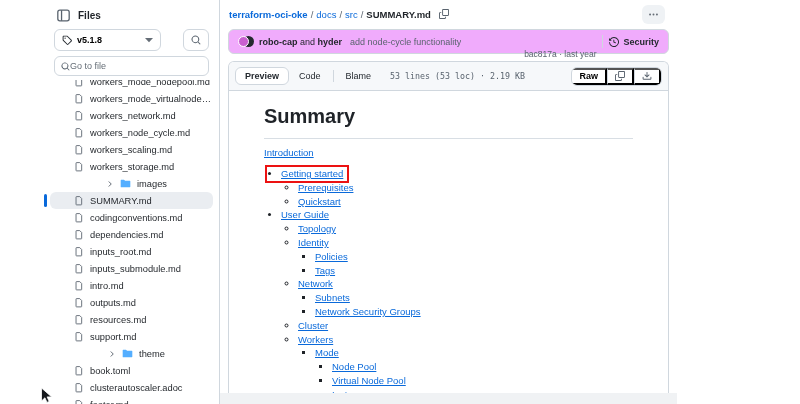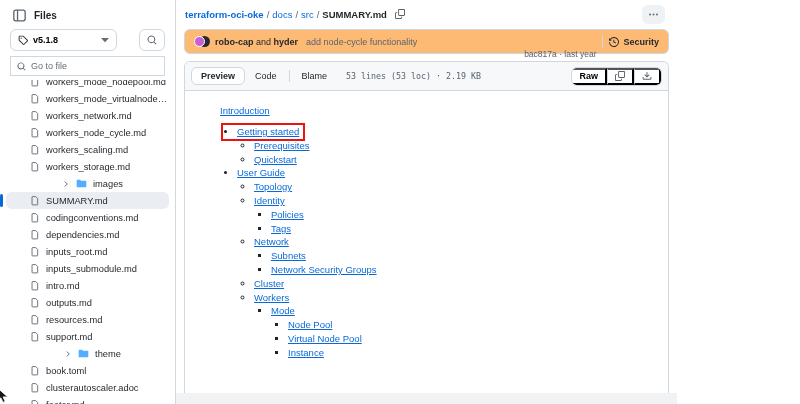--- a/index.html
+++ b/index.html
@@ -1,21 +1,21 @@
 <!DOCTYPE html>
 <html><head>
 <meta charset="utf-8">
 <style>
   * { box-sizing: border-box; margin: 0; padding: 0; }
   html,body { width:800px; height:404px; overflow:hidden; }
   body {
     font-family: "Liberation Sans", sans-serif;
     color:#1f2328; background:#fff; font-size:9.5px;
   }
-  .app { display:flex; width:677px; height:404px; position:relative; }
+  .app { display:flex; width:677px; height:404px; position:relative;padding-left:44px; }
 
   
   .sidebar {
     width:176px; min-width:176px; border-right:1px solid #d0d7de;
     background:#fff; display:flex; flex-direction:column; padding-top:4px;
     position:relative; z-index:2;
   }
   .sb-head { height:22px; display:flex; align-items:center; gap:8px; padding:0 13px; }
   .sb-title { font-weight:700; font-size:10px; }
   .sb-controls { display:flex; gap:22px; padding:0 10px; margin:3px 0 5px; }
@@ -23,22 +23,22 @@
     flex:1; height:22px; border:1px solid #d0d7de; border-radius:6px; background:#fff;
     display:flex; align-items:center; gap:5px; padding:0 7px; font-size:9px; font-weight:600;
     cursor:pointer;
   }
   .branch-caret { margin-left:auto; }
   .sb-search-btn {
     width:26px; height:22px; border:1px solid #d0d7de; border-radius:6px; background:#fff;
     display:flex; align-items:center; justify-content:center; cursor:pointer;
   }
   .goto-wrap {
-    margin:0 10px 4px; height:20px; border:1px solid #d0d7de; border-radius:0;
-    display:flex; align-items:center; gap:5px; padding:0 6px; background:#fff;
+    margin:0 10px 4px; height:20px; border:1px solid #d0d7de; border-radius:6px;
+    display:flex; align-items:center; padding:0 6px; background:#fff;
   }
   .goto-wrap input {
     border:none; outline:none; width:100%; font-size:9px; color:#1f2328;
     font-family:"Liberation Sans", sans-serif; background:transparent;
   }
   .goto-wrap input::placeholder { color:#656d76; }
   .tree-clip { flex:1; overflow:hidden; position:relative; }
   .tree-inner { margin-top:-7px; }
   .tree-row {
     height:17px; margin:0 6px; display:flex; align-items:center; gap:6px;
@@ -63,21 +63,21 @@
   .crumb .sep { color:#59636e; }
   .crumb .file { font-weight:700; color:#1f2328; }
   .copy-path { margin-left:5px; cursor:pointer; display:flex; }
   .more-btn {
     margin-left:auto; width:23px; height:19px; border:none; border-radius:6px;
     background:#eff2f5; display:flex; align-items:center; justify-content:center; cursor:pointer;
   }
 
   .commit-bar {
     margin:1px 8px 7px; border:1px solid #d0d7de; border-radius:6px; height:25px;
-    display:flex; align-items:center; padding:0 9px; background:#fdba74; gap:5px;
+    display:flex; align-items:center; padding:0 9px; background:#f0abfc; gap:5px;
   }
   .avatars { display:flex; align-items:center; width:16px; height:12px; position:relative; flex:none; }
   .av { width:11px; height:11px; border-radius:50%; position:absolute; top:0.5px; }
   .av1 { left:0; background:#c95fd0; z-index:2; border:1px solid #fff; }
   .av2 { left:5px; background:#24292f; z-index:1; }
   .commit-authors { font-size:9px; }
   .commit-authors b { font-weight:700; }
   .commit-msg { font-size:9px; color:#59636e; margin-left:3px; white-space:nowrap; overflow:hidden; text-overflow:ellipsis; }
   .commit-right { margin-left:auto; display:flex; align-items:center; gap:6px; flex:none; }
   .commit-sha { font-size:8.5px; color:#59636e;margin-top:24px; }
@@ -420,20 +420,21 @@
             <button class="bg-item">
               <svg width="10" height="10" viewBox="0 0 16 16">
                   <path fill="#59636e" d="M2.75 14A1.75 1.75 0 0 1 1 12.25v-2.5a.75.75 0 0 1 1.5 0v2.5c0 .138.112.25.25.25h10.5a.25.25 0 0 0 .25-.25v-2.5a.75.75 0 0 1 1.5 0v2.5A1.75 1.75 0 0 1 13.25 14Z"></path>
                   <path fill="#59636e" d="M7.25 7.689V2a.75.75 0 0 1 1.5 0v5.689l1.97-1.969a.749.749 0 1 1 1.06 1.06l-3.25 3.25a.749.749 0 0 1-1.06 0L4.22 6.78a.749.749 0 1 1 1.06-1.06l1.97 1.969Z"></path>
                 </svg>
             </button>
           </div>
         </div>
       </div>
       <div class="md-body">
+        <h1>Summary</h1>
         <p class="md-intro"><a>Introduction</a></p>
         <div id="toc-root">
             <ul class="d1">
               <li><a class="annot">Getting started</a><ul class="d2">
                   <li><a>Prerequisites</a></li>
                   <li><a>Quickstart</a></li>
                 </ul></li>
               <li><a>User Guide</a><ul class="d2">
                   <li><a>Topology</a></li>
                   <li><a>Identity</a><ul class="d3">

